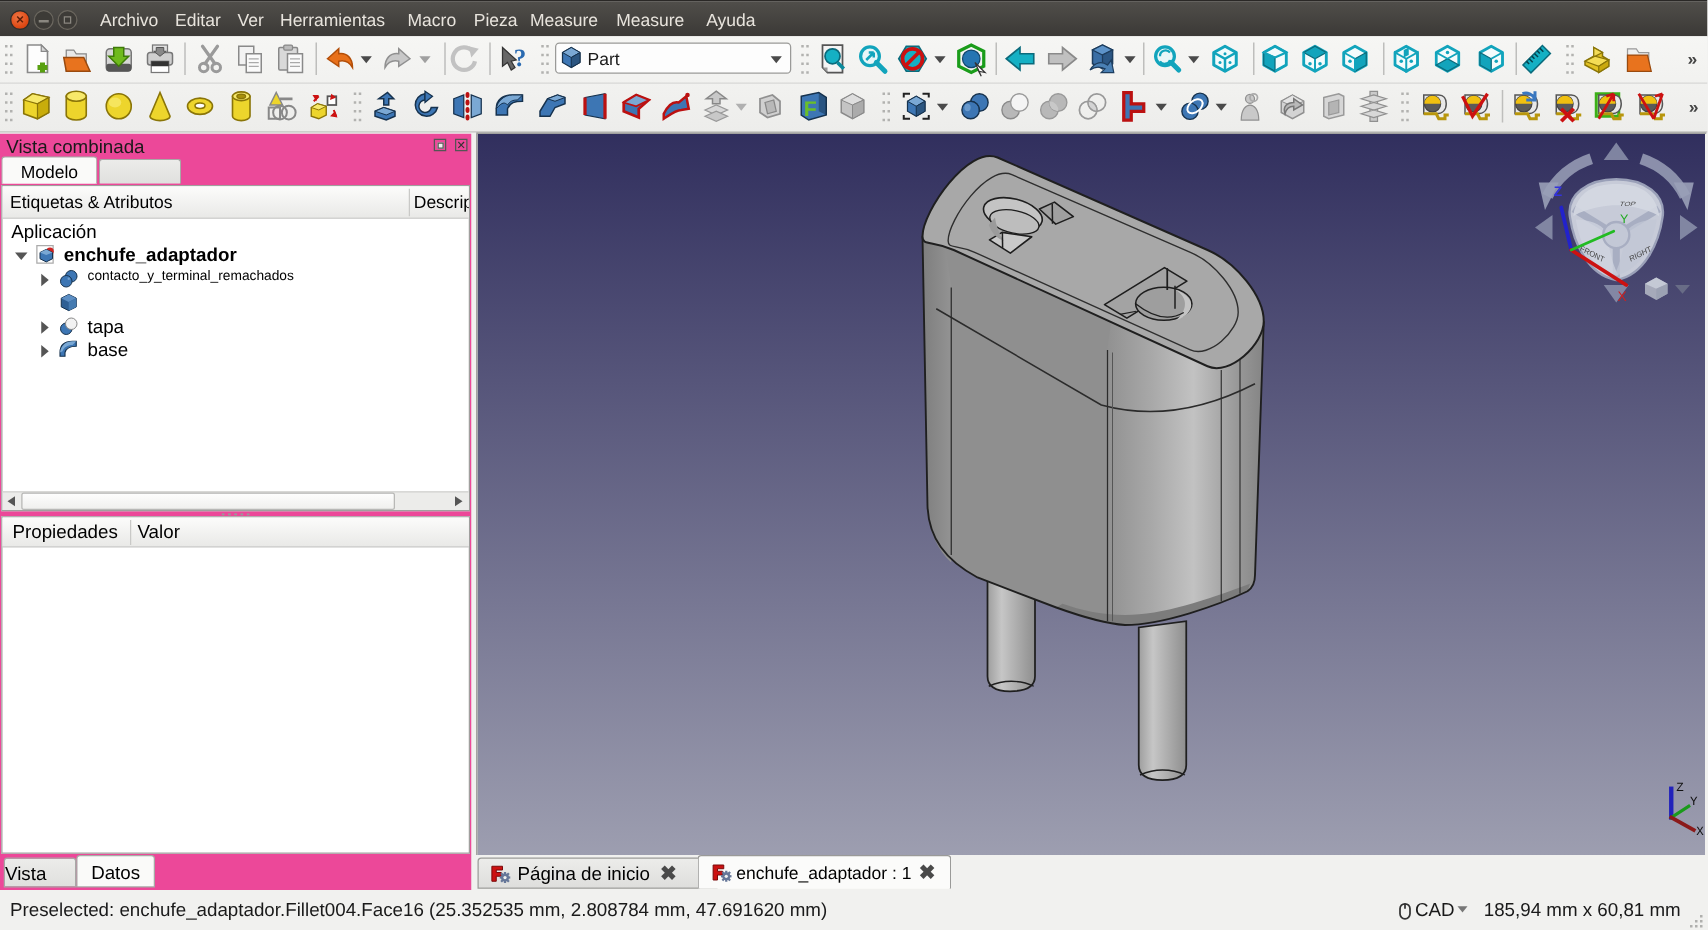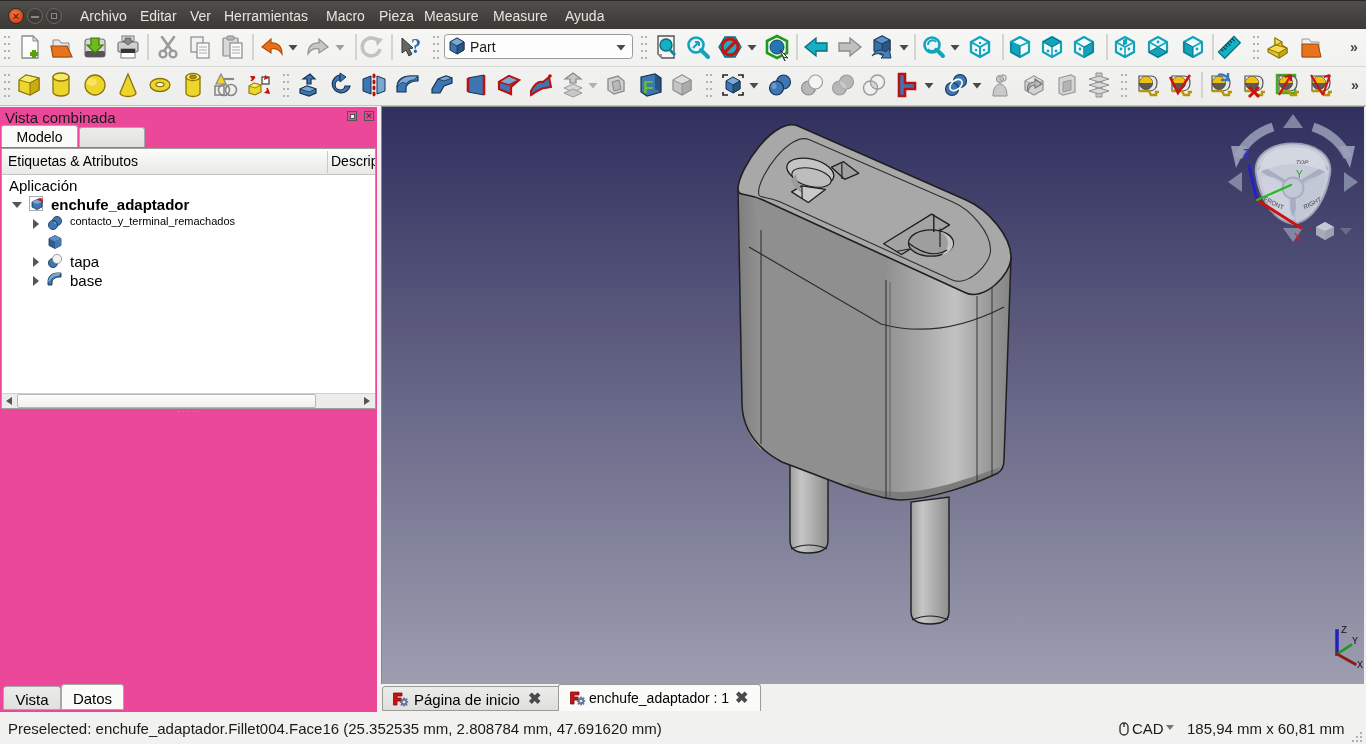--- a/index.html
+++ b/index.html
@@ -538,22 +538,29 @@
 
     <div class="abs" style="left:0;top:244px;width:373px;height:15px;background:#ececea;border-top:1px solid #d0d0ce">
       <div class="abs" style="left:4px;top:3px;width:0;height:0;border-top:4.5px solid transparent;border-bottom:4.5px solid transparent;border-right:6px solid #555"></div>
       <div class="abs" style="left:15px;top:0px;width:299px;height:14px;background:linear-gradient(#fdfdfd,#f0f0ee);border:1px solid #b8b8b6;border-radius:2px"></div>
       <div class="abs" style="left:362px;top:3px;width:0;height:0;border-top:4.5px solid transparent;border-bottom:4.5px solid transparent;border-left:6px solid #555"></div>
     </div>
   </div>
 
   <div class="abs" style="left:176px;top:303px;width:26px;height:3px;background:radial-gradient(circle,#999 1px,transparent 1px);background-size:5px 3px"></div>
 
-
-  <div class="abs" style="left:3px;top:579px;width:58px;height:24px;background:linear-gradient(#ececea,#e0e0de);border:1px solid #a8a8a6;border-radius:3px 3px 0 0;font-size:15px;text-align:center;padding-top:4px">Vista</div>
+  <div class="abs" style="left:1px;top:306px;width:375px;height:270px;background:#fff;border:1px solid #a0a09e">
+    <div class="abs" style="left:0;top:0;width:373px;height:24px;background:linear-gradient(#fcfcfb,#e9e9e7);border-bottom:1px solid #c5c5c3">
+      <span style="position:absolute;left:8px;top:3px;font-size:15px">Propiedades</span>
+      <span style="position:absolute;left:108px;top:3px;font-size:15px">Valor</span>
+      <div class="abs" style="left:102px;top:2px;width:1px;height:20px;background:#c9c9c7"></div>
+    </div>
+  </div>
+
+  <div class="abs" style="left:3px;top:579px;width:58px;height:24px;background:linear-gradient(#ececea,#e0e0de);border:1px solid #a8a8a6;border-radius:3px 3px 0 0;font-size:15px;text-align:left;padding-top:4px">Vista</div>
   <div class="abs" style="left:61px;top:577px;width:63px;height:26px;background:#fafaf9;border:1px solid #a8a8a6;border-radius:3px 3px 0 0;font-size:15px;text-align:center;padding-top:5px">Datos</div>
 </div>
 
 <svg class="abs" style="left:382px;top:107px" width="982" height="577" viewBox="382 107 982 577">
     <defs>
 <linearGradient id="bg" x1="0" y1="0" x2="0" y2="1">
 <stop offset="0" stop-color="#312f5e"></stop>
         <stop offset="1" stop-color="#9d9eb0"></stop>
 </linearGradient>
 <linearGradient id="rcap" x1="0" y1="0" x2="1" y2="0">

